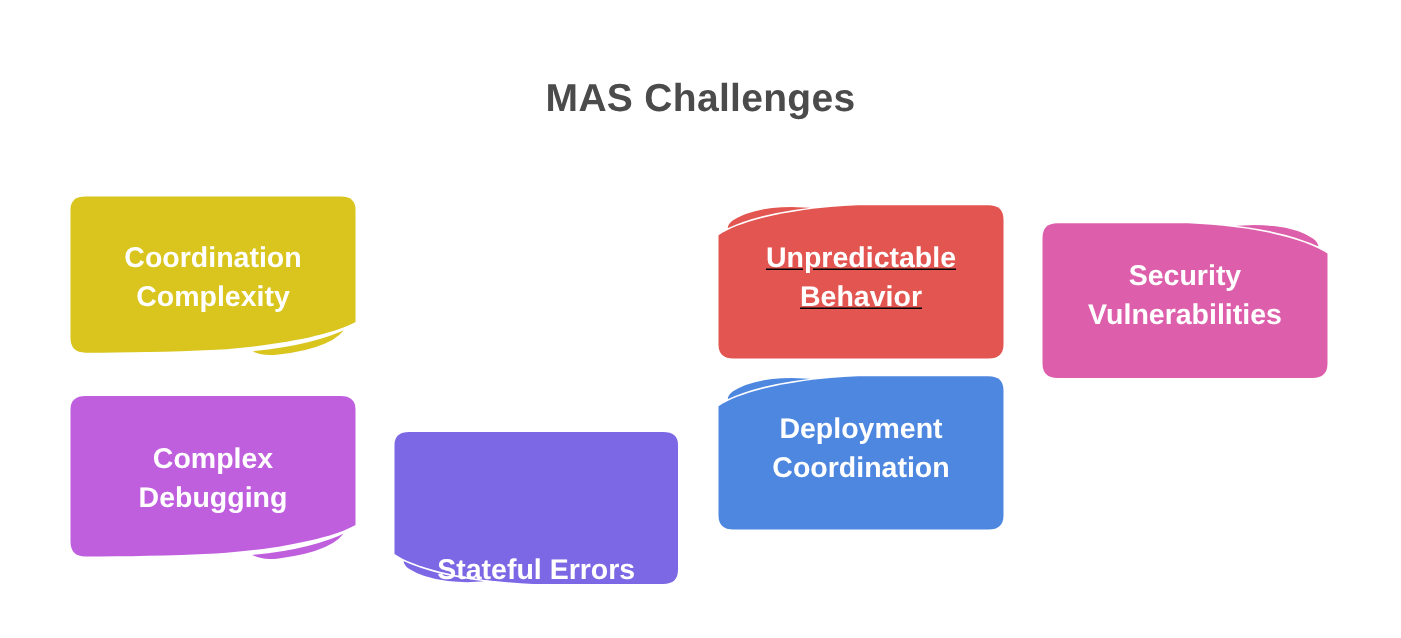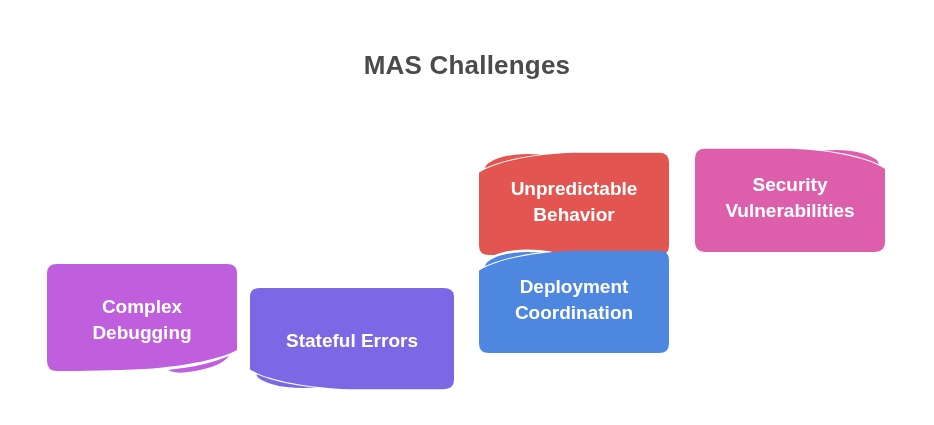--- a/index.html
+++ b/index.html
@@ -44,33 +44,40 @@
     font-weight:bold;
     font-size:19px;
     line-height:1.35;
     text-align:center;
     max-width:156px;
   }
   .card.narrow .label{max-width:128px;}
   
   .c1{left:47px;  top:131px; width:190px; height:109px;}
   .c2{left:263px; top:145px; width:190px; height:118px;}
-  .c3{left:479px; top:148px; width:190px; height:107px;}
+  .c3{left:479px; top:132px; width:190px; height:107px;text-decoration:underline;}
   .c4{left:695px; top:144px; width:190px; height:108px;}
   .c5{left:47px;  top:264px; width:190px; height:112px;}
-  .c6{left:250px; top:288px; width:204px; height:106px;}
+  .c6{left:263px; top:288px; width:189px; height:106px;align-items:flex-end;}
   .c7{left:479px; top:246px; width:190px; height:107px;}
 </style>
 </head>
 <body>
 
 <div class="stage">
 
   <div class="title">MAS Challenges</div>
 
+  <div class="card c1">
+    <svg viewBox="0 0 190 112" preserveAspectRatio="none">
+      <path class="tail" d="M118 105 C148 102.5 171 96 185 89 C181 99 165 106.5 139 109.5 C130.5 110.5 122.5 109.5 118 105 Z" fill="#d9c51e"></path>
+      <path class="body" d="M10 0 H180 Q190 0 190 9 V86 C176 94 142 102 97 105 C66 106.5 36 107 10 107 Q0 107 0 97 V9 Q0 0 10 0 Z" fill="#d9c51e"></path>
+    </svg>
+    <div class="label">Coordination Complexity</div>
+  </div>
 
 
   <div class="card c3">
     <svg viewBox="0 0 190 112" preserveAspectRatio="none">
       <path class="tail" d="M5 23 C19 16 42 9.5 72 7 C46 2.5 22 5.5 9 14.5 C5.5 17 4.5 20.5 5 23 Z" fill="#e25550"></path>
       <path class="body" d="M0 26 C14 16 48 7 93 5 H180 Q190 5 190 15 V102 Q190 112 180 112 H10 Q0 112 0 102 Z" fill="#e25550"></path>
     </svg>
     <div class="label">Unpredictable Behavior</div>
   </div>
 

